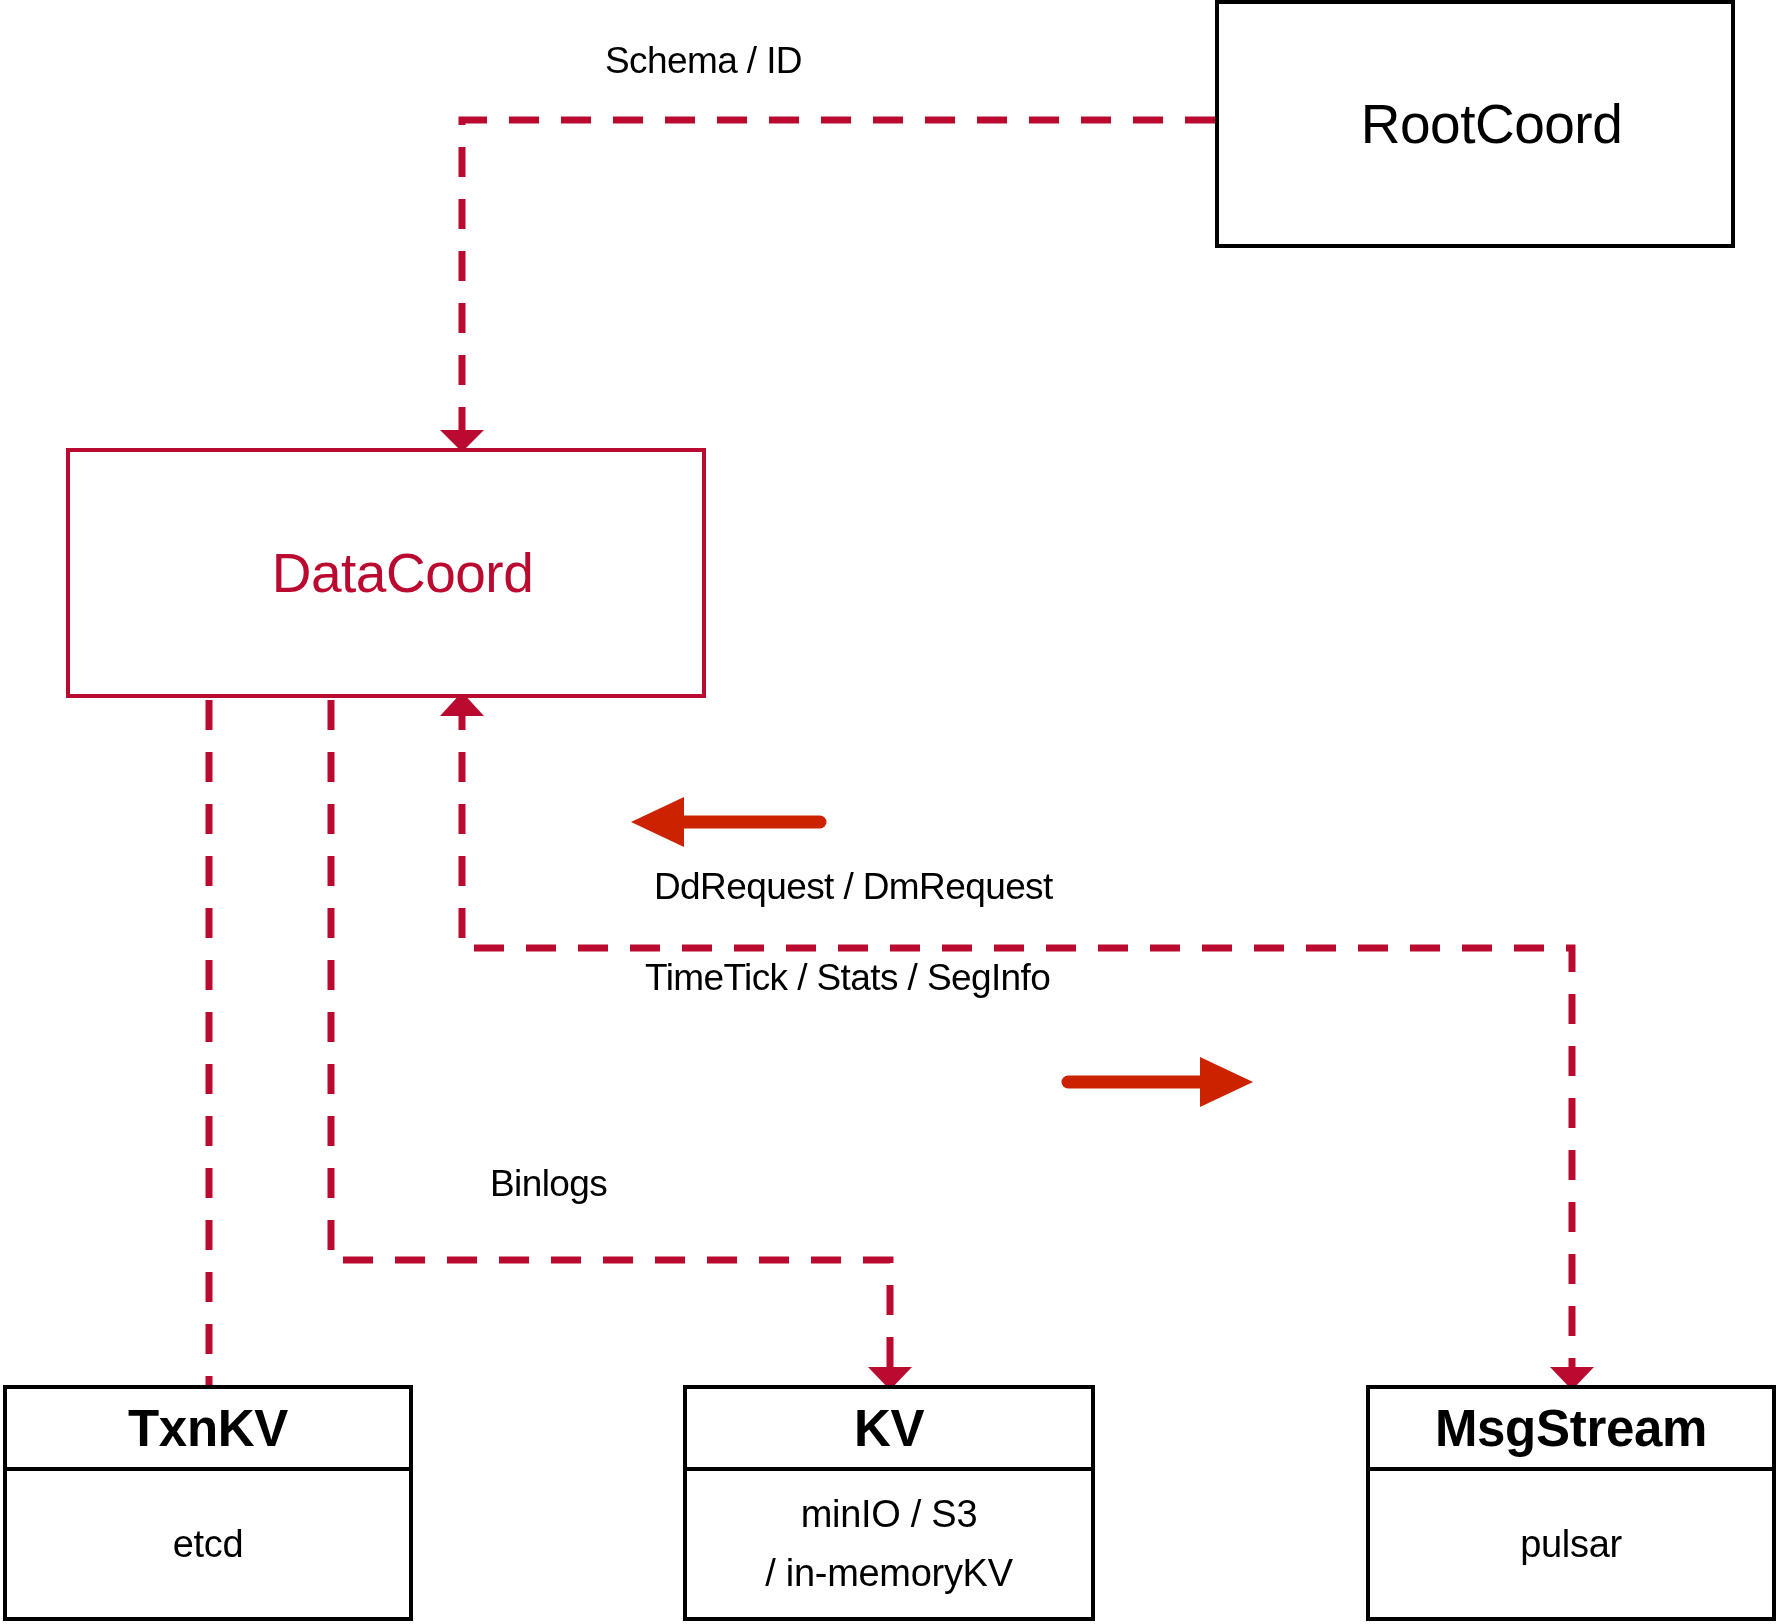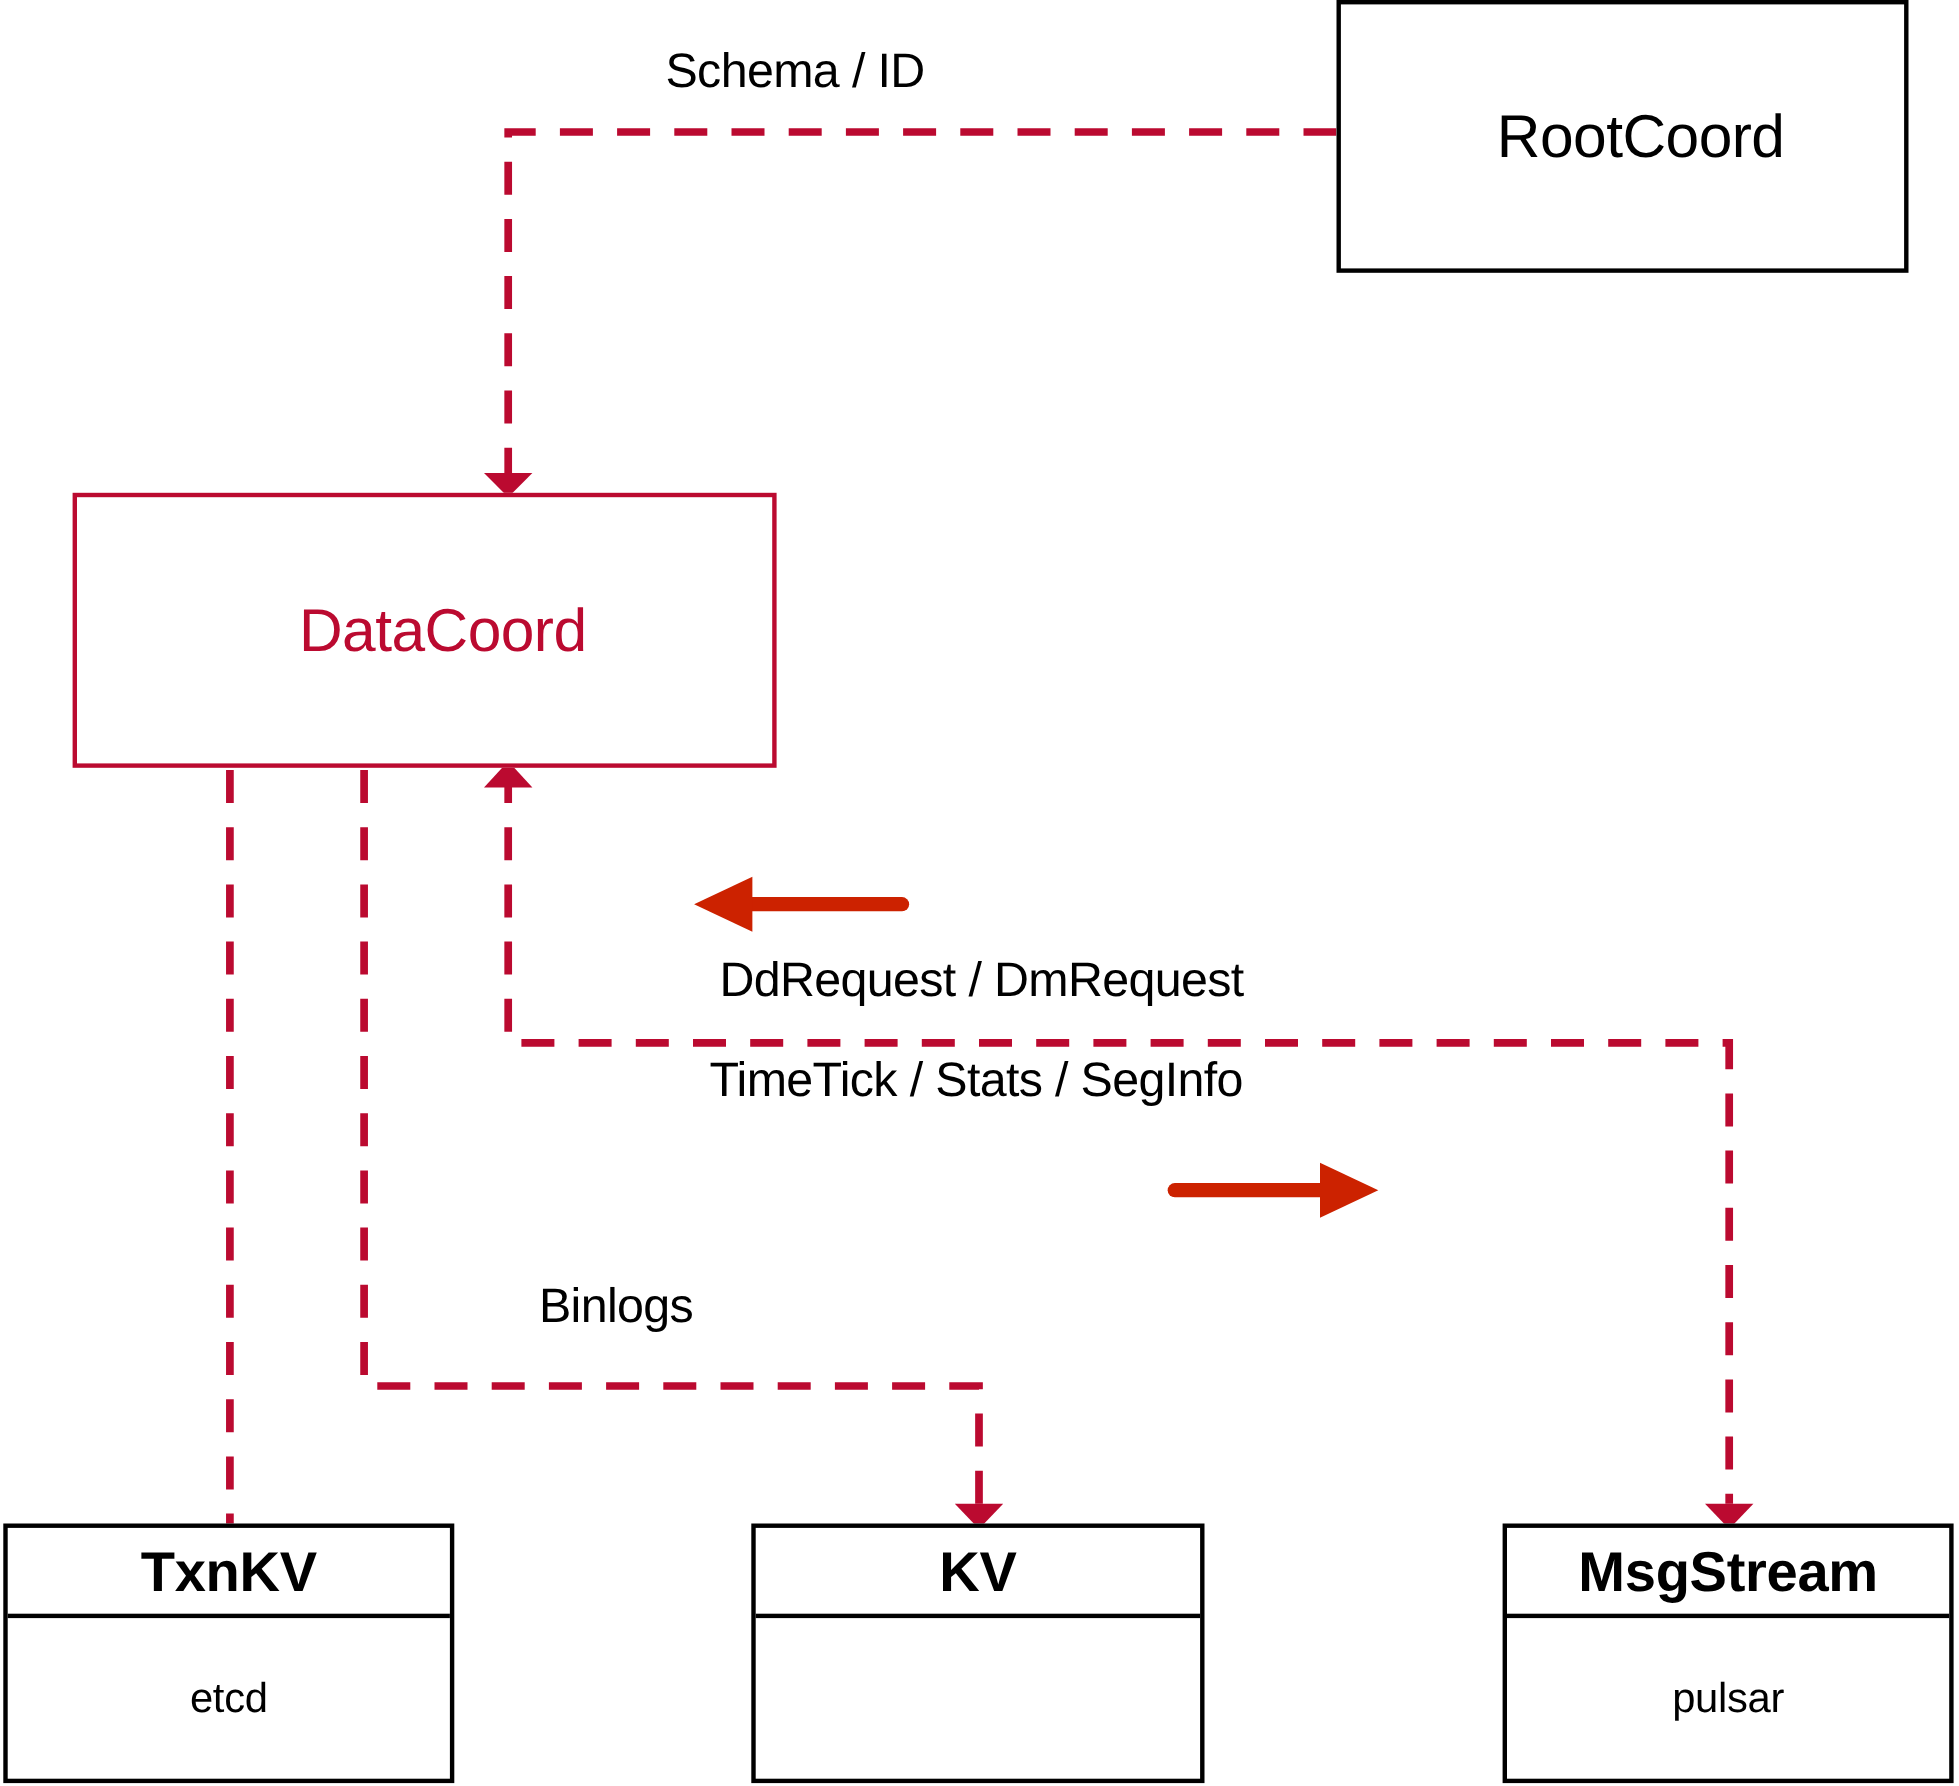--- a/index.html
+++ b/index.html
@@ -81,21 +81,21 @@
     width: 100%;
     font-size: 38px;
     font-weight: 400;
     color: #000000;
     line-height: 1.55;
     letter-spacing: -0.3px;
   }
   
   .edge-label {
     position: absolute;
-    font-size: 44px;
+    font-size: 37px;
     font-weight: 400;
     color: #000000;
     white-space: nowrap;
     letter-spacing: -0.6px;
   }
 </style>
 </head>
 <body>
 
 <div id="stage">
@@ -150,20 +150,24 @@
 
   <div class="node black" style="left:3px; top:1385px; width:410px; height:236px;">
     <div class="node-header" style="height:82px;">TxnKV</div>
     <div class="node-body" style="height:146px;">
       <span>etcd</span>
     </div>
   </div>
 
   <div class="node black" style="left:683px; top:1385px; width:412px; height:236px;">
     <div class="node-header" style="height:82px;">KV</div>
+    <div class="node-body" style="height:146px;">
+      <span>minIO / S3</span>
+      <span>/ in-memoryKV</span>
+    </div>
   </div>
 
   <div class="node black" style="left:1366px; top:1385px; width:410px; height:236px;">
     <div class="node-header" style="height:82px;">MsgStream</div>
     <div class="node-body" style="height:146px;">
       <span>pulsar</span>
     </div>
   </div>
 
   <div class="edge-label" style="left:605px; top:40px;">Schema / ID</div>

